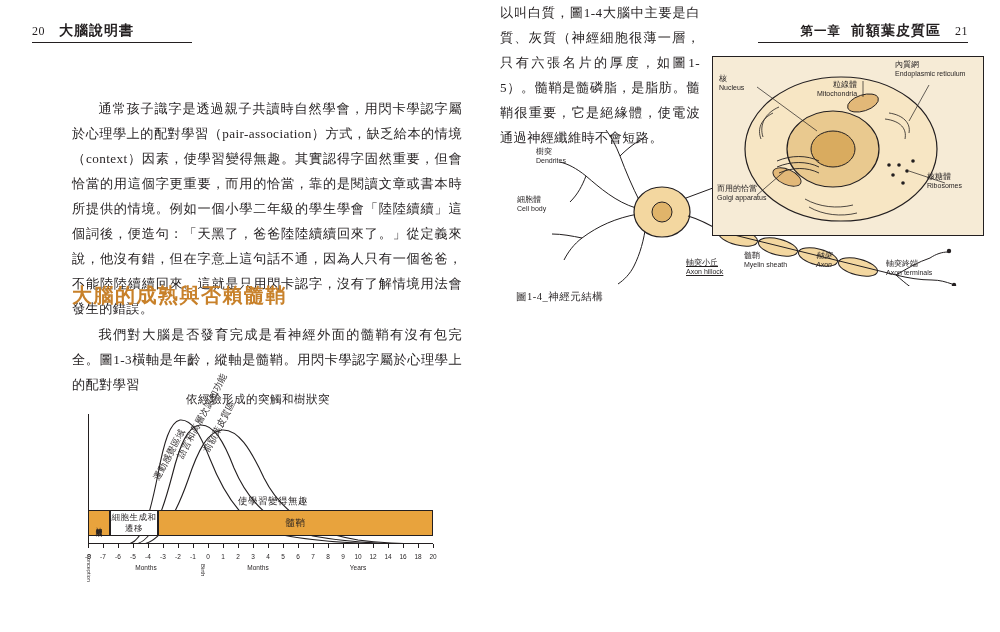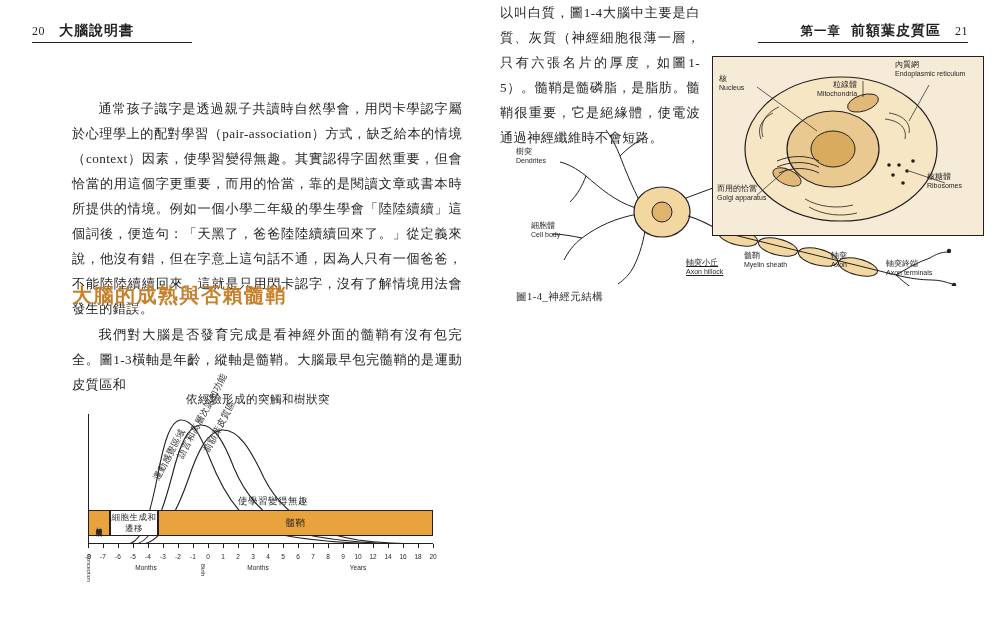--- a/index.html
+++ b/index.html
@@ -303,21 +303,21 @@
     </div>
     <div class="rule-left"></div>
 
     <div class="body-col left-body">
       <p class="para">通常孩子識字是透過親子共讀時自然學會，用閃卡學認字屬於心理學上的配對學習（pair-association）方式，缺乏給本的情境（context）因素，使學習變得無趣。其實認得字固然重要，但會恰當的用這個字更重要，而用的恰當，靠的是閱讀文章或書本時所提供的情境。例如一個小學二年級的學生學會「陸陸續續」這個詞後，便造句：「天黑了，爸爸陸陸續續回來了。」從定義來說，他沒有錯，但在字意上這句話不通，因為人只有一個爸爸，不能陸陸續續回來。這就是只用閃卡認字，沒有了解情境用法會發生的錯誤。</p>
     </div>
 
     <div class="section-heading">大腦的成熟與否賴髓鞘</div>
 
     <div class="body-col left-body-2">
-      <p class="para">我們對大腦是否發育完成是看神經外面的髓鞘有沒有包完全。圖1-3橫軸是年齡，縱軸是髓鞘。大腦最早包完髓鞘的是運動皮質區和</p>
+      <p class="para">我們對大腦是否發育完成是看神經外面的髓鞘有沒有包完全。圖1-3橫軸是年齡，縱軸是髓鞘。用閃卡學認字屬於心理學上的配對學習</p>
     </div>
 
     <div class="fig13">
       <div class="fig13-title">依經驗形成的突觸和樹狀突</div>
 
       <div class="chart-area">
         <svg width="345" height="130" viewBox="0 0 345 130" style="position:absolute;left:0;top:0;">
 
           <path d="M 40,130 C 55,128 62,100 70,60 C 76,28 82,8 92,6 C 104,5 112,20 122,45 C 135,78 152,104 175,116 C 205,126 250,129 300,130" fill="none" stroke="#231f20" stroke-width="1.1"></path>
 
@@ -515,37 +515,37 @@
         <div class="dlabel" style="left:4px; top:128px;">
           <span class="zh">而用的恰當</span><br>
           <span>Golgi apparatus</span>
         </div>
         <div class="dlabel" style="left:214px; top:116px;">
           <span class="zh">核糖體</span><br>
           <span>Ribosomes</span>
         </div>
       </div>
 
-      <div class="dlabel" style="left:0; top:92px;">
+      <div class="dlabel" style="left:20px; top:92px;">
         <span class="zh">樹突</span><br>
         <span>Dendrites</span>
       </div>
-      <div class="dlabel" style="left:15px; top:140px;margin-top:26px;">
+      <div class="dlabel" style="left:1px; top:140px;">
         <span class="zh">細胞體</span><br>
         <span>Cell body</span>
       </div>
       <div class="dlabel" style="left:170px; top:203px;text-decoration:underline;">
         <span class="zh">軸突小丘</span><br>
         <span>Axon hillock</span>
       </div>
       <div class="dlabel" style="left:228px; top:196px;">
         <span class="zh">髓鞘</span><br>
         <span>Myelin sheath</span>
       </div>
-      <div class="dlabel" style="left:315px; top:196px;">
+      <div class="dlabel" style="left:300px; top:196px;font-style:italic;">
         <span class="zh">軸突</span><br>
         <span>Axon</span>
       </div>
       <div class="dlabel" style="left:370px; top:204px;">
         <span class="zh">軸突終端</span><br>
         <span>Axon terminals</span>
       </div>
 
       <div class="fig14-caption">圖1-4_神經元結構</div>
     </div>

